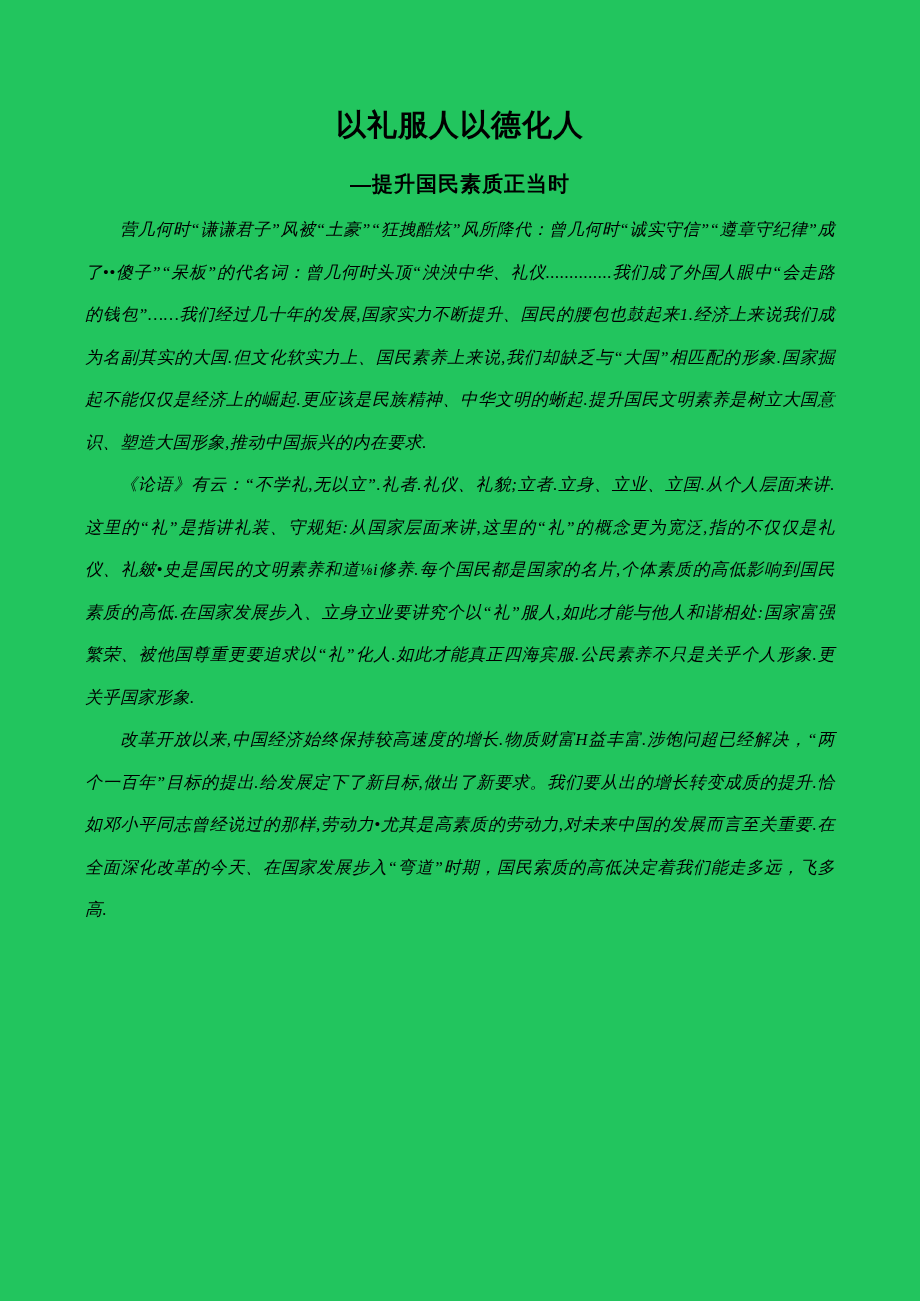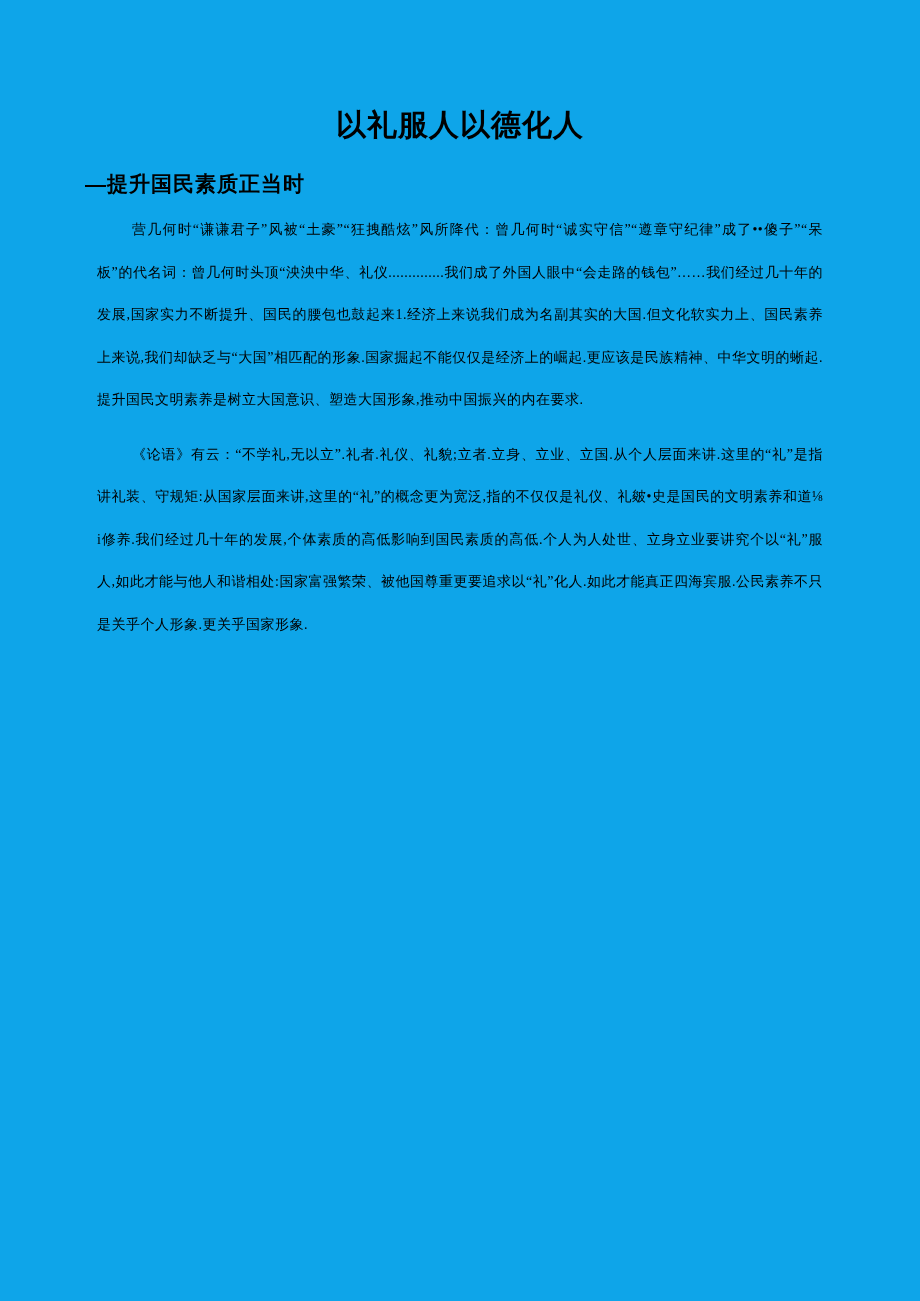--- a/index.html
+++ b/index.html
@@ -4,21 +4,21 @@
 <style>
   html, body {
     margin: 0;
     padding: 0;
     background: #ffffff;
   }
   .page {
     position: relative;
     width: 920px;
     height: 1301px;
-    background: #0ea5e9;
+    background: #22c55e;
     overflow: hidden;
     font-family: "Liberation Serif", "DejaVu Serif", serif;
     color: #000000;
   }
   .doc {
     box-sizing: border-box;
     width: 920px;
     padding: 108px 85px 0 85px;
   }
   .doc-title {
@@ -28,40 +28,42 @@
     font-weight: bold;
     text-align: center;
     letter-spacing: 1px;
     line-height: 1.1;
   }
   .doc-subtitle {
     margin: 0 0 13px 0;
     font-family: "Liberation Sans", "DejaVu Sans", sans-serif;
     font-size: 21px;
     font-weight: bold;
-    text-align: left;
+    text-align: center;
     letter-spacing: 1px;
     line-height: 1.2;
   }
   .para {
-    margin: 12px;
-    font-size: 14px;
+    margin: 0;
+    font-size: 17px;
     line-height: 42.5px;
     text-align: justify;
     text-justify: inter-ideograph;
     letter-spacing: 0.5px;
     word-break: break-all;
+    font-style: italic;
   }
   .para.indent {
     text-indent: 35px;
   }
 </style>
 </head>
 <body>
 
 <div class="page">
   <div class="doc">
     <h1 class="doc-title">以礼服人以德化人</h1>
     <h2 class="doc-subtitle">—提升国民素质正当时</h2>
     <p class="para indent">营几何时“谦谦君子”风被“土豪”“狂拽酷炫”风所降代：曾几何时“诚实守信”“遵章守纪律”成了••傻子”“呆板”的代名词：曾几何时头顶“泱泱中华、礼仪..............我们成了外国人眼中“会走路的钱包”……我们经过几十年的发展,国家实力不断提升、国民的腰包也鼓起来1.经济上来说我们成为名副其实的大国.但文化软实力上、国民素养上来说,我们却缺乏与“大国”相匹配的形象.国家掘起不能仅仅是经济上的崛起.更应该是民族精神、中华文明的蜥起.提升国民文明素养是树立大国意识、塑造大国形象,推动中国振兴的内在要求.</p>
-    <p class="para indent">《论语》有云：“不学礼,无以立”.礼者.礼仪、礼貌;立者.立身、立业、立国.从个人层面来讲.这里的“礼”是指讲礼装、守规矩:从国家层面来讲,这里的“礼”的概念更为宽泛,指的不仅仅是礼仪、礼皴•史是国民的文明素养和道⅛i修养.我们经过几十年的发展,个体素质的高低影响到国民素质的高低.个人为人处世、立身立业要讲究个以“礼”服人,如此才能与他人和谐相处:国家富强繁荣、被他国尊重更要追求以“礼”化人.如此才能真正四海宾服.公民素养不只是关乎个人形象.更关乎国家形象.</p>
+    <p class="para indent">《论语》有云：“不学礼,无以立”.礼者.礼仪、礼貌;立者.立身、立业、立国.从个人层面来讲.这里的“礼”是指讲礼装、守规矩:从国家层面来讲,这里的“礼”的概念更为宽泛,指的不仅仅是礼仪、礼皴•史是国民的文明素养和道⅛i修养.每个国民都是国家的名片,个体素质的高低影响到国民素质的高低.在国家发展步入、立身立业要讲究个以“礼”服人,如此才能与他人和谐相处:国家富强繁荣、被他国尊重更要追求以“礼”化人.如此才能真正四海宾服.公民素养不只是关乎个人形象.更关乎国家形象.</p>
+    <p class="para indent">改革开放以来,中国经济始终保持较高速度的增长.物质财富H益丰富.涉饱问超已经解决，“两个一百年”目标的提出.给发展定下了新目标,做出了新要求。我们要从出的增长转变成质的提升.恰如邓小平同志曾经说过的那样,劳动力•尤其是高素质的劳动力,对未来中国的发展而言至关重要.在全面深化改革的今天、在国家发展步入“弯道”时期，国民索质的高低决定着我们能走多远，飞多高.</p>
   </div>
 </div>
 
 </body></html>

